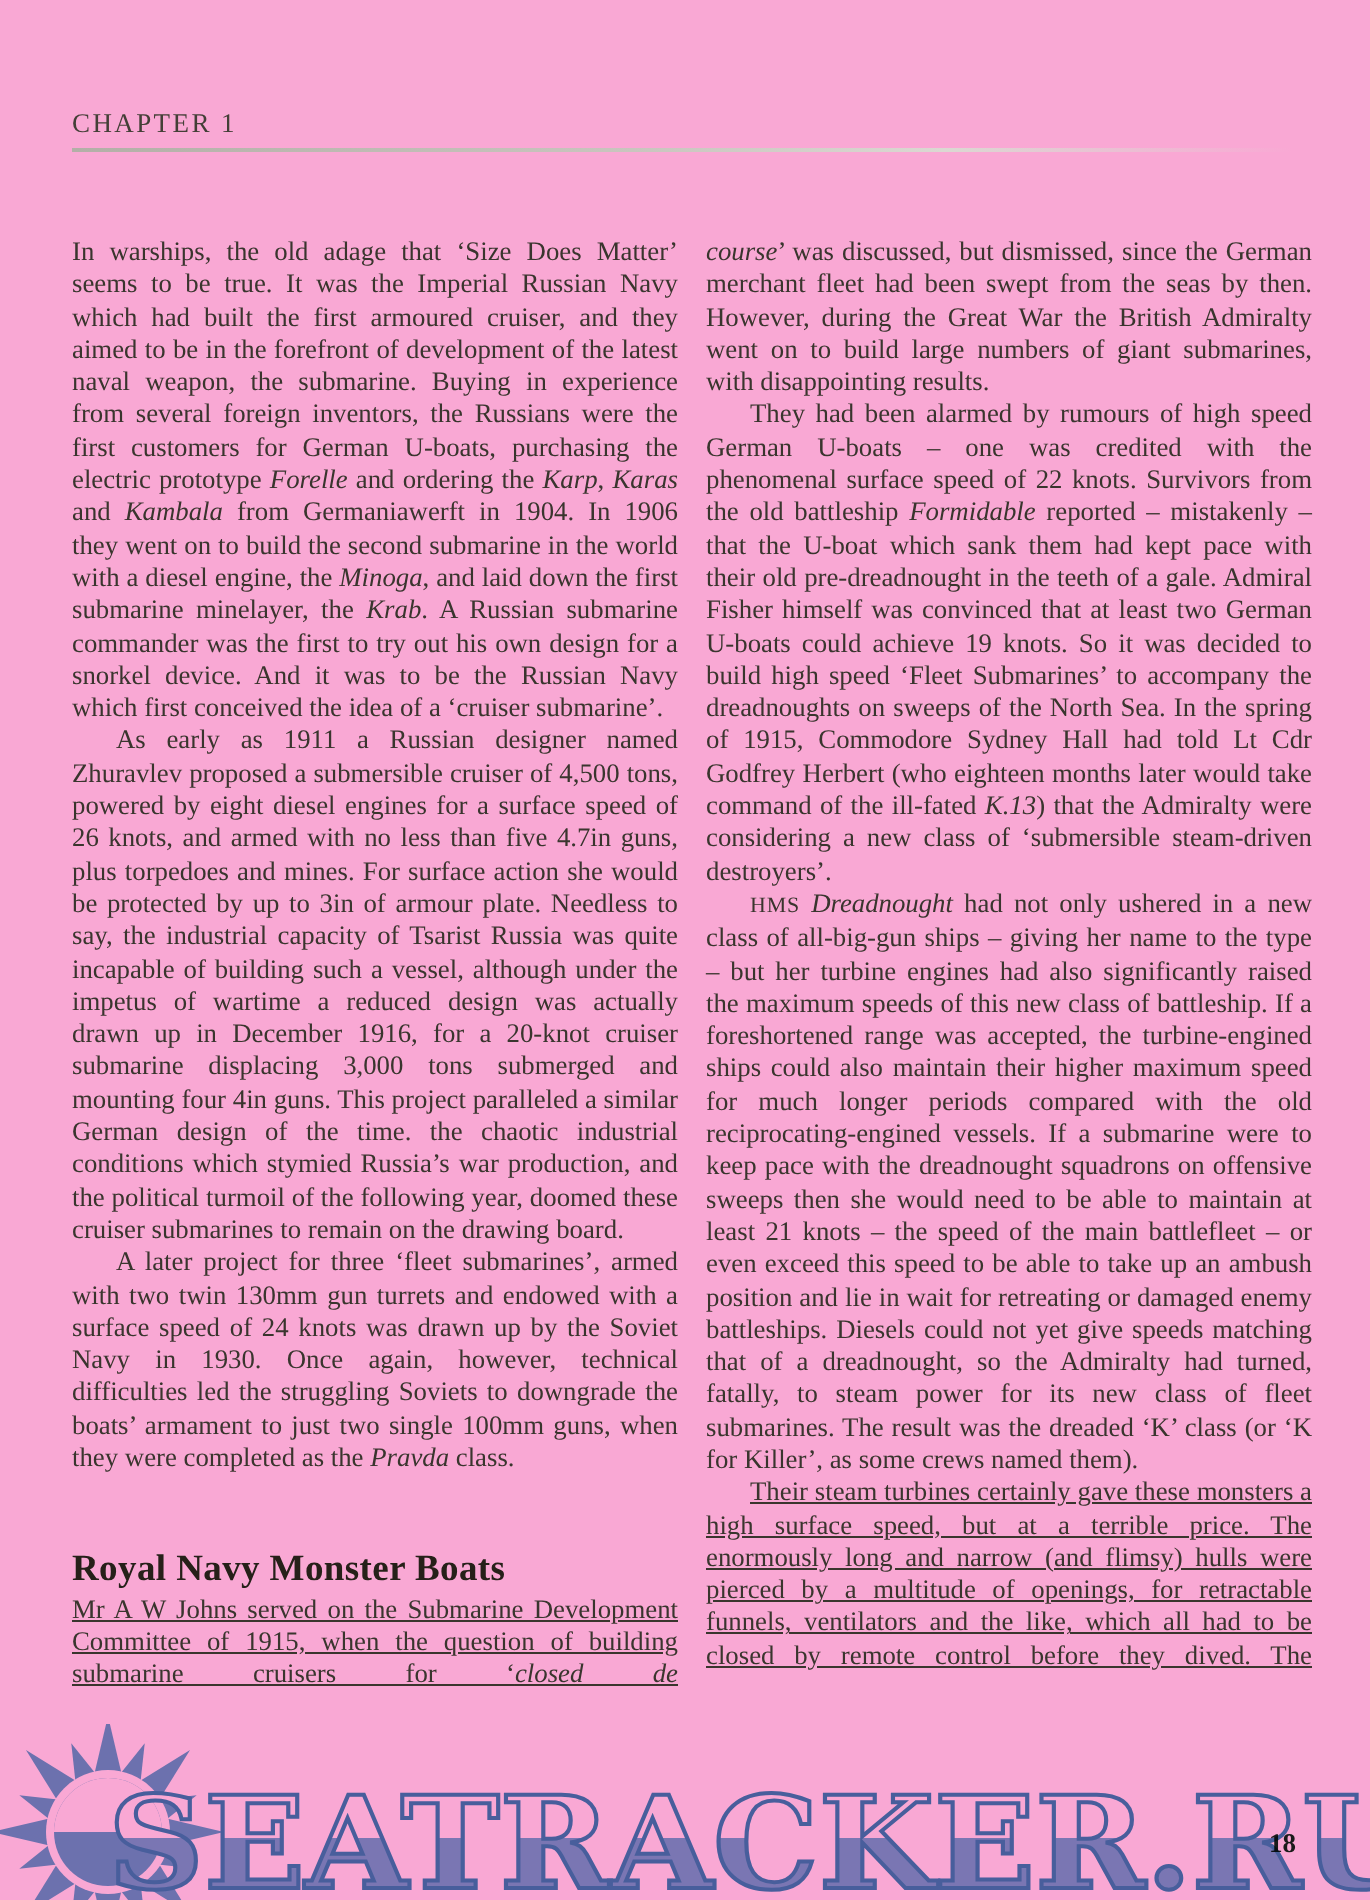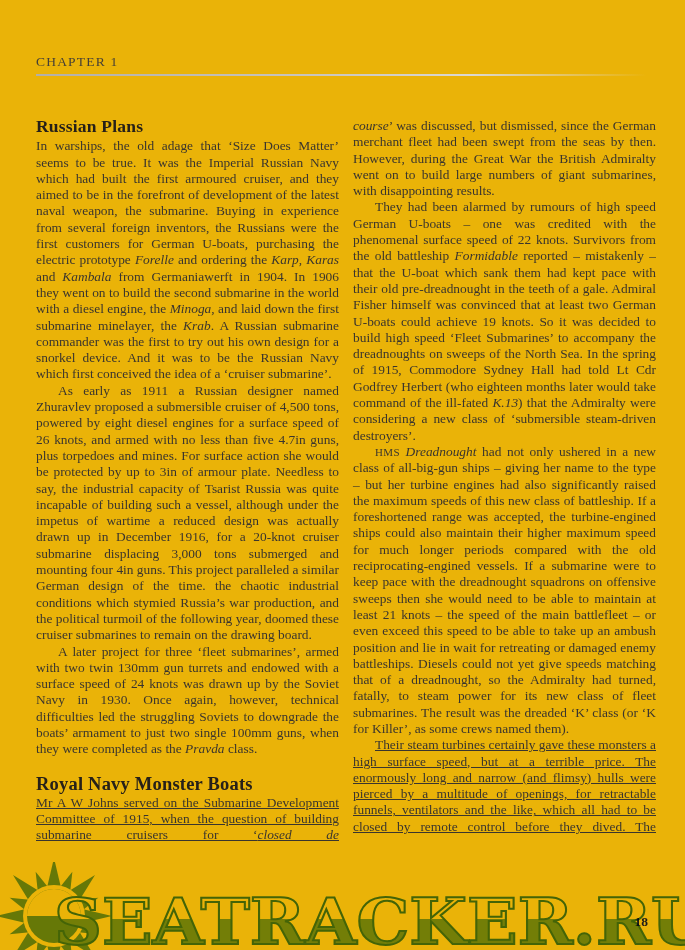--- a/index.html
+++ b/index.html
@@ -1,32 +1,32 @@
 <!DOCTYPE html>
 <html><head>
 <meta charset="utf-8">
 <style>
   html,body{margin:0;padding:0;background:#ffffff;}
   .sheet{
     position:relative;
     width:685px;height:950px;
-    background:#eab308;
+    background:#f9a8d4;
     overflow:hidden;
     font-family:"Liberation Serif","DejaVu Serif",serif;
   }
   
   header{padding:54px 26px 0 36px;}
   .chapter{font-size:13.5px;letter-spacing:1.2px;color:#443f37;margin-bottom:4px;}
   .rule{height:2px;background:linear-gradient(to right,#b3afa7,#c9c5be 45%,#dbd8d2 70%,rgba(220,217,211,0) 98%);}
   .title{font-size:31px;font-weight:400;margin:21px 0 0;color:#241f18;letter-spacing:.3px;}
   
   .columns{display:flex;gap:14px;padding:0 29px 0 36px;margin-top:42px;height:792px;overflow:hidden;}
   .col{flex:1;min-width:0;text-align:justify;font-size:13.4px;line-height:16.3px;color:#3a352e;}
   h2{font-size:17.5px;font-weight:700;margin:0 0 4px;color:#262019;letter-spacing:.2px;}
-  .h2b{margin-top:18px;font-size:18.5px;margin-bottom:3px;}
+  .h2b{margin-top:40px;font-size:18.5px;margin-bottom:3px;}
   p{margin:0;}
   .indent{text-indent:22px;}
   .cont{text-align-last:justify;text-decoration:underline;}
   .it{font-style:italic;}
   .sc{font-size:.82em;letter-spacing:.4px;}
   
   .pagenum{position:absolute;right:37px;top:914px;font-weight:700;font-size:13.5px;color:#1b1b1b;}
   
   .watermark{position:absolute;left:0;bottom:0;width:100%;height:110px;mix-blend-mode:multiply;pointer-events:none;text-align:center;}
   .sun{position:absolute;left:-8px;bottom:-14px;}
@@ -38,21 +38,20 @@
 <div class="sheet">
 
   <header>
     <div class="chapter">CHAPTER 1</div>
     <div class="rule"></div>
   </header>
 
   <div class="columns">
 
     <div class="col">
-      <h2>Russian Plans</h2>
       <p class="first"><span>In warships, the old adage that ‘Size Does Matter’ seems to be true. It was the Imperial Russian Navy which had built the first armoured cruiser, and they aimed to be in the forefront of development of the latest naval weapon, the submarine. Buying in experience from several foreign inventors, the Russians were the first customers for German U-boats, purchasing the electric prototype </span><span class="it">Forelle</span><span> and ordering the </span><span class="it">Karp</span><span>, </span><span class="it">Karas</span><span> and </span><span class="it">Kambala</span><span> from Germaniawerft in 1904. In 1906 they went on to build the second submarine in the world with a diesel engine, the </span><span class="it">Minoga</span><span>, and laid down the first submarine minelayer, the </span><span class="it">Krab</span><span>. A Russian submarine commander was the first to try out his own design for a snorkel device. And it was to be the Russian Navy which first conceived the idea of a ‘cruiser submarine’.</span></p>
       <p class="indent"><span>As early as 1911 a Russian designer named Zhuravlev proposed a submersible cruiser of 4,500 tons, powered by eight diesel engines for a surface speed of 26 knots, and armed with no less than five 4.7in guns, plus torpedoes and mines. For surface action she would be protected by up to 3in of armour plate. Needless to say, the industrial capacity of Tsarist Russia was quite incapable of building such a vessel, although under the impetus of wartime a reduced design was actually drawn up in December 1916, for a 20-knot cruiser submarine displacing 3,000 tons submerged and mounting four 4in guns. This project paralleled a similar German design of the time. the chaotic industrial conditions which stymied Russia’s war production, and the political turmoil of the following year, doomed these cruiser submarines to remain on the drawing board.</span></p>
       <p class="indent"><span>A later project for three ‘fleet submarines’, armed with two twin 130mm gun turrets and endowed with a surface speed of 24 knots was drawn up by the Soviet Navy in 1930. Once again, however, technical difficulties led the struggling Soviets to downgrade the boats’ armament to just two single 100mm guns, when they were completed as the </span><span class="it">Pravda</span><span> class.</span></p>
       <h2 class="h2b">Royal Navy Monster Boats</h2>
       <p class="first cont"><span>Mr A W Johns served on the Submarine Development Committee of 1915, when the question of building submarine cruisers for ‘</span><span class="it">closed de</span></p>
     </div>
 
     <div class="col">
       <p class="first"><span class="it">course</span><span>’ was discussed, but dismissed, since the German merchant fleet had been swept from the seas by then. However, during the Great War the British Admiralty went on to build large numbers of giant submarines, with disappointing results.</span></p>
       <p class="indent"><span>They had been alarmed by rumours of high speed German U-boats – one was credited with the phenomenal surface speed of 22 knots. Survivors from the old battleship </span><span class="it">Formidable</span><span> reported – mistakenly – that the U-boat which sank them had kept pace with their old pre-dreadnought in the teeth of a gale. Admiral Fisher himself was convinced that at least two German U-boats could achieve 19 knots. So it was decided to build high speed ‘Fleet Submarines’ to accompany the dreadnoughts on sweeps of the North Sea. In the spring of 1915, Commodore Sydney Hall had told Lt Cdr Godfrey Herbert (who eighteen months later would take command of the ill-fated </span><span class="it">K.13</span><span>) that the Admiralty were considering a new class of ‘submersible steam-driven destroyers’.</span></p>

